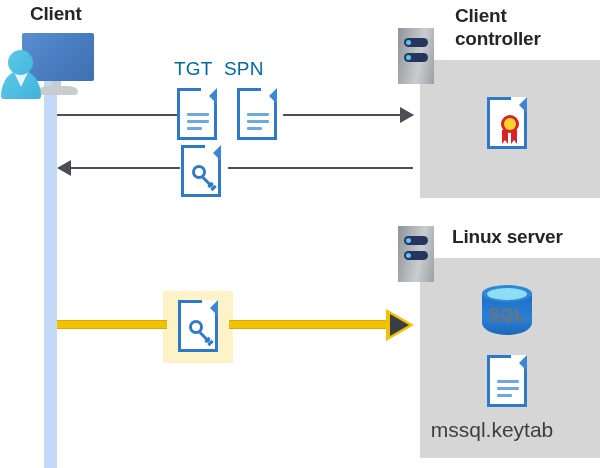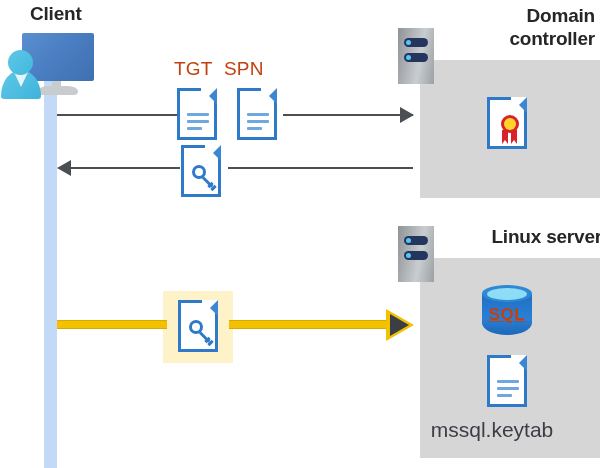--- a/index.html
+++ b/index.html
@@ -19,21 +19,20 @@
   }
   .abs { position: absolute; }
 
   
   .title {
     font-weight: bold;
     color: #262626;
     font-size: 19px;
     line-height: 23px;
     letter-spacing: -0.2px;
-    text-align: right;
   }
   #client-title { left: 30px; top: 2px; }
   #dc-title { left: 455px; top: 4px; width: 140px; }
   #linux-title { left: 452px; top: 225px; width: 150px; }
 
   
   #client-lifeline {
     left: 44px; top: 62px; width: 13px; height: 406px;
     background: #c2daf7;
   }
@@ -226,21 +225,21 @@
 
   #doc-tgt { left: 177px; top: 88px; }
   #doc-spn { left: 237px; top: 88px; }
   #doc-ticket { left: 181px; top: 145px; }
   #doc-keytab-linux { left: 487px; top: 355px; }
   #doc-key-yellow { left: 178px; top: 300px; }
 
   
   .doclabel {
     font-size: 19px;
-    color: #c2410c;
+    color: #0369a1;
     letter-spacing: 0.2px;
   }
   #label-tgt { left: 174px; top: 58px; }
   #label-spn { left: 224px; top: 58px; }
 
   
   #doc-cert {
     left: 487px; top: 97px;
     width: 40px; height: 52px;
   }
@@ -297,21 +296,21 @@
     left: 5px; top: 3px;
     width: 40px; height: 12px;
     border-radius: 50%;
     background: #8fdcf5;
   }
   #sql-text {
     position: absolute;
     left: 0; top: 20px;
     width: 50px;
     text-align: center;
-    color: #c2410c;
+    color: #737373;
     font-size: 17px;
     font-weight: bold;
     letter-spacing: 0.5px;
     text-decoration: underline;
   }
 
   
   #keytab-label {
     left: 420px; top: 418px;
     width: 144px;
@@ -334,21 +333,21 @@
   <div class="abs" id="monitor-base"></div>
   <div class="abs" id="person-body"></div>
   <div class="abs" id="person-collar"></div>
   <div class="abs" id="person-head"></div>
 
   <div class="abs server-panel" id="dc-panel"></div>
   <div class="abs rack" id="dc-rack">
     <span class="slot s1"></span>
     <span class="slot s2"></span>
   </div>
-  <div class="abs title" id="dc-title">Domain controller</div>
+  <div class="abs title" id="dc-title">Client controller</div>
 
   <div class="abs doc" id="doc-cert">
     <span class="fold"></span>
     <span class="fold-cut"></span>
     <span id="cert-ribbon-l"></span>
     <span id="cert-ribbon-r"></span>
     <span id="cert-medal"></span>
     <span id="cert-medal-inner"></span>
   </div>
 

